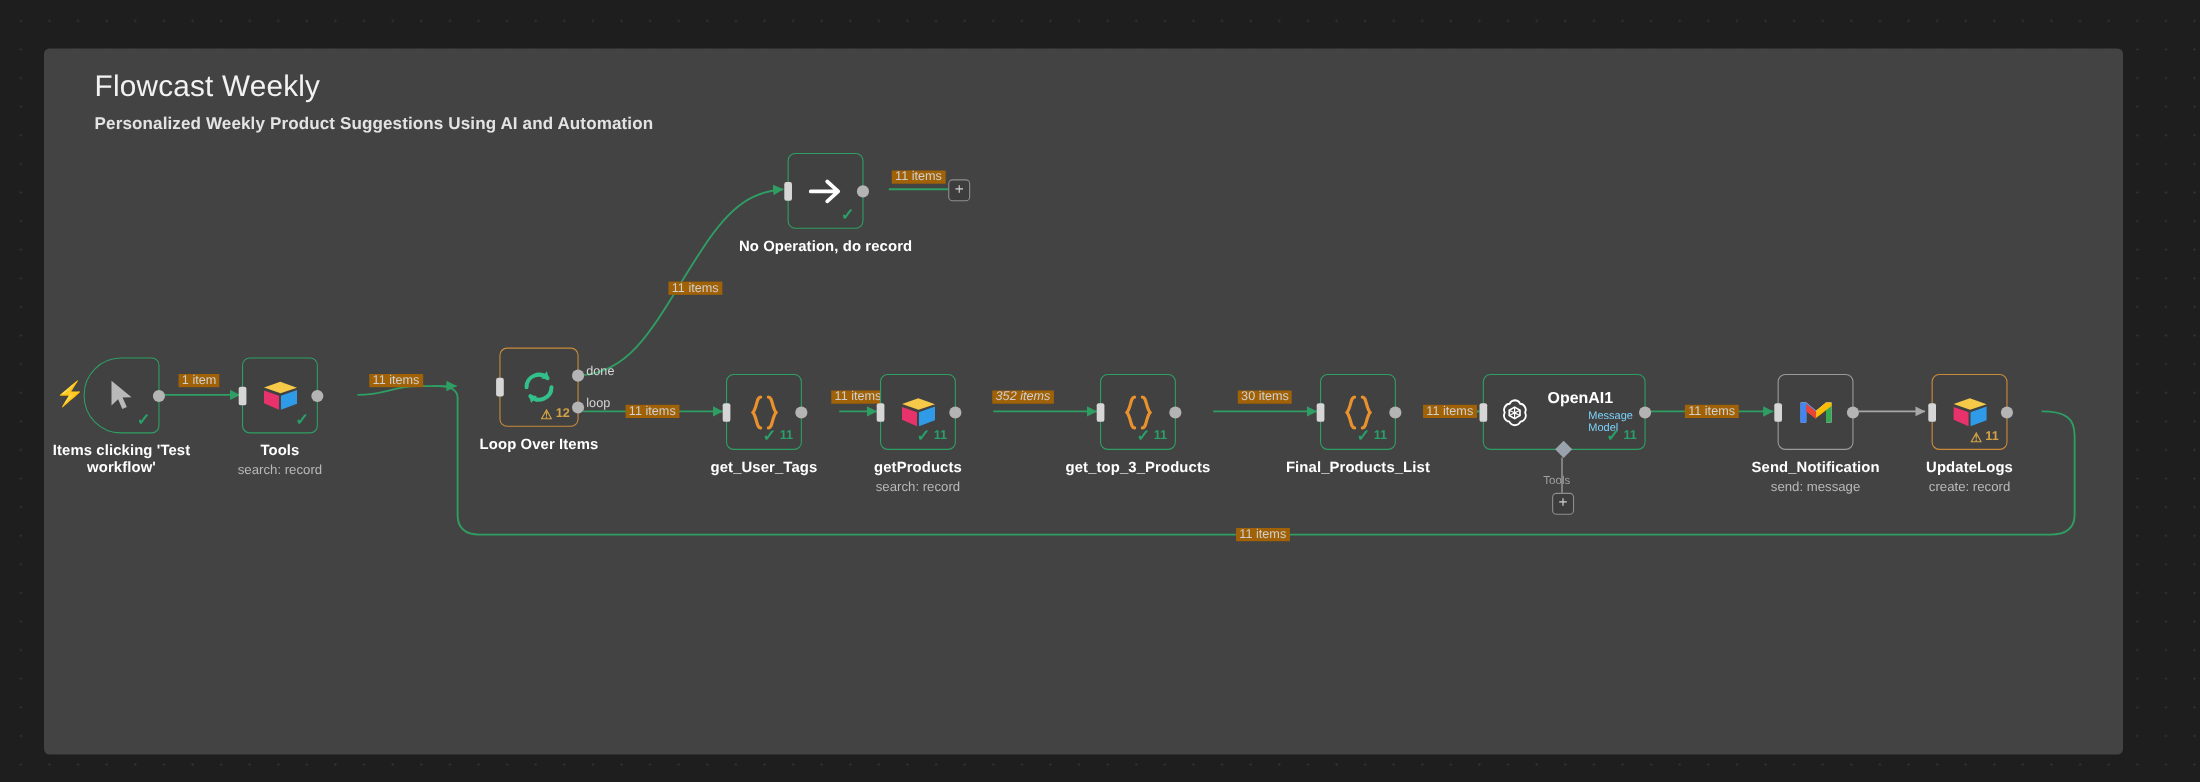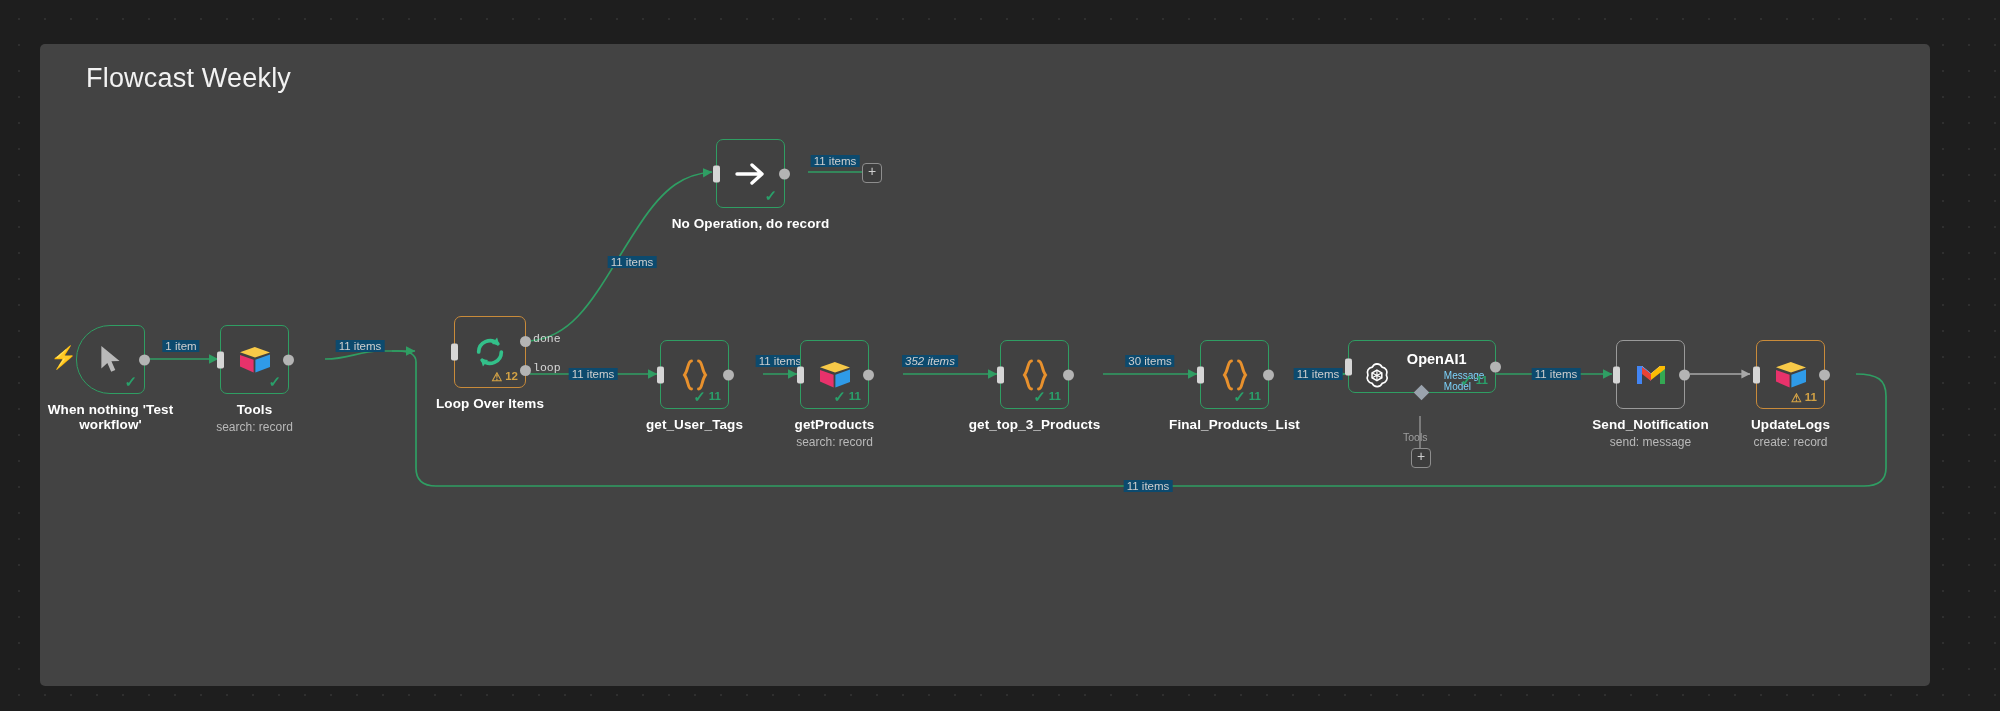--- a/index.html
+++ b/index.html
@@ -59,46 +59,47 @@
   .status.warning .tri{color:#d3a245;font-size:12px;}
   .status.warning .cnt{color:#d3a245;}
 
   
   .port{position:absolute;border-radius:50%;background:#b4b4b4;width:11px;height:11px;
         top:50%;transform:translateY(-50%);}
   .port.out{right:-6px;}
   .port-in{position:absolute;left:-4px;top:50%;transform:translateY(-50%);
            width:7px;height:17px;border-radius:2px;background:#d6d6d6;}
   .port-dual{top:auto;transform:none;}
-  .port-tag{position:absolute;color:#d6d6d6;font-size:11.5px;white-space:nowrap;font-family:Liberation Mono, monospace;}
+  .port-tag{position:absolute;color:#d6d6d6;font-size:11.5px;white-space:nowrap;}
 
   .diamond{position:absolute;width:11px;height:11px;background:#9aa3ad;
            transform:rotate(45deg);}
   .tools-tag{position:absolute;color:#9f9f9f;font-size:10.5px;white-space:nowrap;}
 
   .plus-btn{position:absolute;width:18px;height:18px;border:1.4px solid #8e8e8e;
             border-radius:4px;background:#3d3d3d;color:#cfcfcf;font-size:14px;
             line-height:15px;text-align:center;}
 
   .edge-label{position:absolute;color:#cfcfcf;font-size:11.5px;white-space:nowrap;
-              transform:translate(-50%,-50%);background:#0c4a6e;padding:0 3px;}
+              transform:translate(-50%,-50%);background:#a16207;padding:0 3px;}
 
   .icon{display:block;}
   .bolt{position:absolute;color:#f2553d;font-size:22px;line-height:1;font-weight:700;}
 
   .openai-title{color:#ffffff;font-size:14.5px;font-weight:700;}
   .openai-sub{color:#7dd3fc;font-size:10px;margin-top:3px;margin-left:37px;}
 </style>
 </head>
 <body>
 
 <div id="canvas-panel">
 
   <div id="header">
     <div id="wf-title">Flowcast Weekly</div>
+    <div id="wf-subtitle">Personalized Weekly Product Suggestions Using AI and Automation</div>
   </div>
 
   <div id="graph">
 
     <svg id="edges" viewBox="0 0 1890 642">
       <defs>
         <marker id="arw" markerWidth="7" markerHeight="7" refX="5.4" refY="3.1" orient="auto">
           <path d="M0,0.3 L5.6,3.1 L0,5.9 z" fill="#2f9e63"></path>
         </marker>
         <marker id="arwg" markerWidth="7" markerHeight="7" refX="5.4" refY="3.1" orient="auto">
@@ -148,21 +149,21 @@
 
     <div class="bolt" style="left:10px;top:303px;">⚡</div>
     <div class="node ok trigger" style="left:36px;top:281px;width:69px;height:69px;">
       <svg class="icon" width="26" height="30" viewBox="0 0 24 28">
         <path d="M3 1 L3 22 L8.6 16.7 L12.2 25 L16 23.3 L12.4 15.2 L20 15 Z" fill="#b9b9b9"></path>
       </svg>
       <div class="status">
         <span class="check">✓</span>
       </div>
       <div class="port out"></div>
-      <div class="node-label two-line">When nothing 'Test workflow'</div>
+      <div class="node-label two-line">Items clicking 'Test workflow'</div>
     </div>
 
     <div class="node ok" style="left:180px;top:281px;width:69px;height:69px;">
       <div class="port-in"></div>
       <svg class="icon" width="34" height="30" viewBox="0 0 34 30">
         <path d="M16.8 2 L32 7.6 L17 12.6 L2 7.3 Z" fill="#f7c948"></path>
         <path d="M2 10 L15.6 14.8 L15.6 27.5 L2 21.5 Z" fill="#e8326b"></path>
         <path d="M17.4 14.8 L32 9.6 L32 22 L17.4 27.5 Z" fill="#2f9be8"></path>
       </svg>
       <div class="status">
@@ -255,21 +256,21 @@
         <path d="M18.5 3 C22.5 3 21.5 12 25.5 17 C21.5 22 22.5 31 18.5 31" fill="none" stroke="#e8912d" stroke-width="2.9" stroke-linecap="round"></path>
       </svg>
       <div class="status">
         <span class="check">✓</span>
         <span class="cnt">11</span>
       </div>
       <div class="port out"></div>
       <div class="node-label">Final_Products_List</div>
     </div>
 
-    <div class="node ok wide" style="left:1308px;top:296px;width:148px;height:53px;padding-left:14px;align-items:flex-end;">
+    <div class="node ok wide" style="left:1308px;top:296px;width:148px;height:69px;padding-left:14px;">
       <div class="port-in"></div>
       <svg class="icon" width="34" height="34" viewBox="0 0 40 40">
         <path d="M20 4 a8 8 0 0 1 7.3 4.6 a8 8 0 0 1 6.3 11.6 a8 8 0 0 1 -6 11.8
                  a8 8 0 0 1 -14.5 0 a8 8 0 0 1 -6 -11.8 a8 8 0 0 1 6.3 -11.6 A8 8 0 0 1 20 4 Z" fill="none" stroke="#ffffff" stroke-width="2.4"></path>
         <path d="M20 13 L27 17 L27 24 L20 28 L13 24 L13 17 Z" fill="none" stroke="#ffffff" stroke-width="2.2"></path>
         <path d="M20 13 L20 28 M13 17 L27 24 M27 17 L13 24" stroke="#ffffff" stroke-width="1.6" fill="none"></path>
       </svg>
       <div style="margin-left:16px;">
         <div class="openai-title">OpenAI1</div>
         <div class="openai-sub">Message Model</div>

